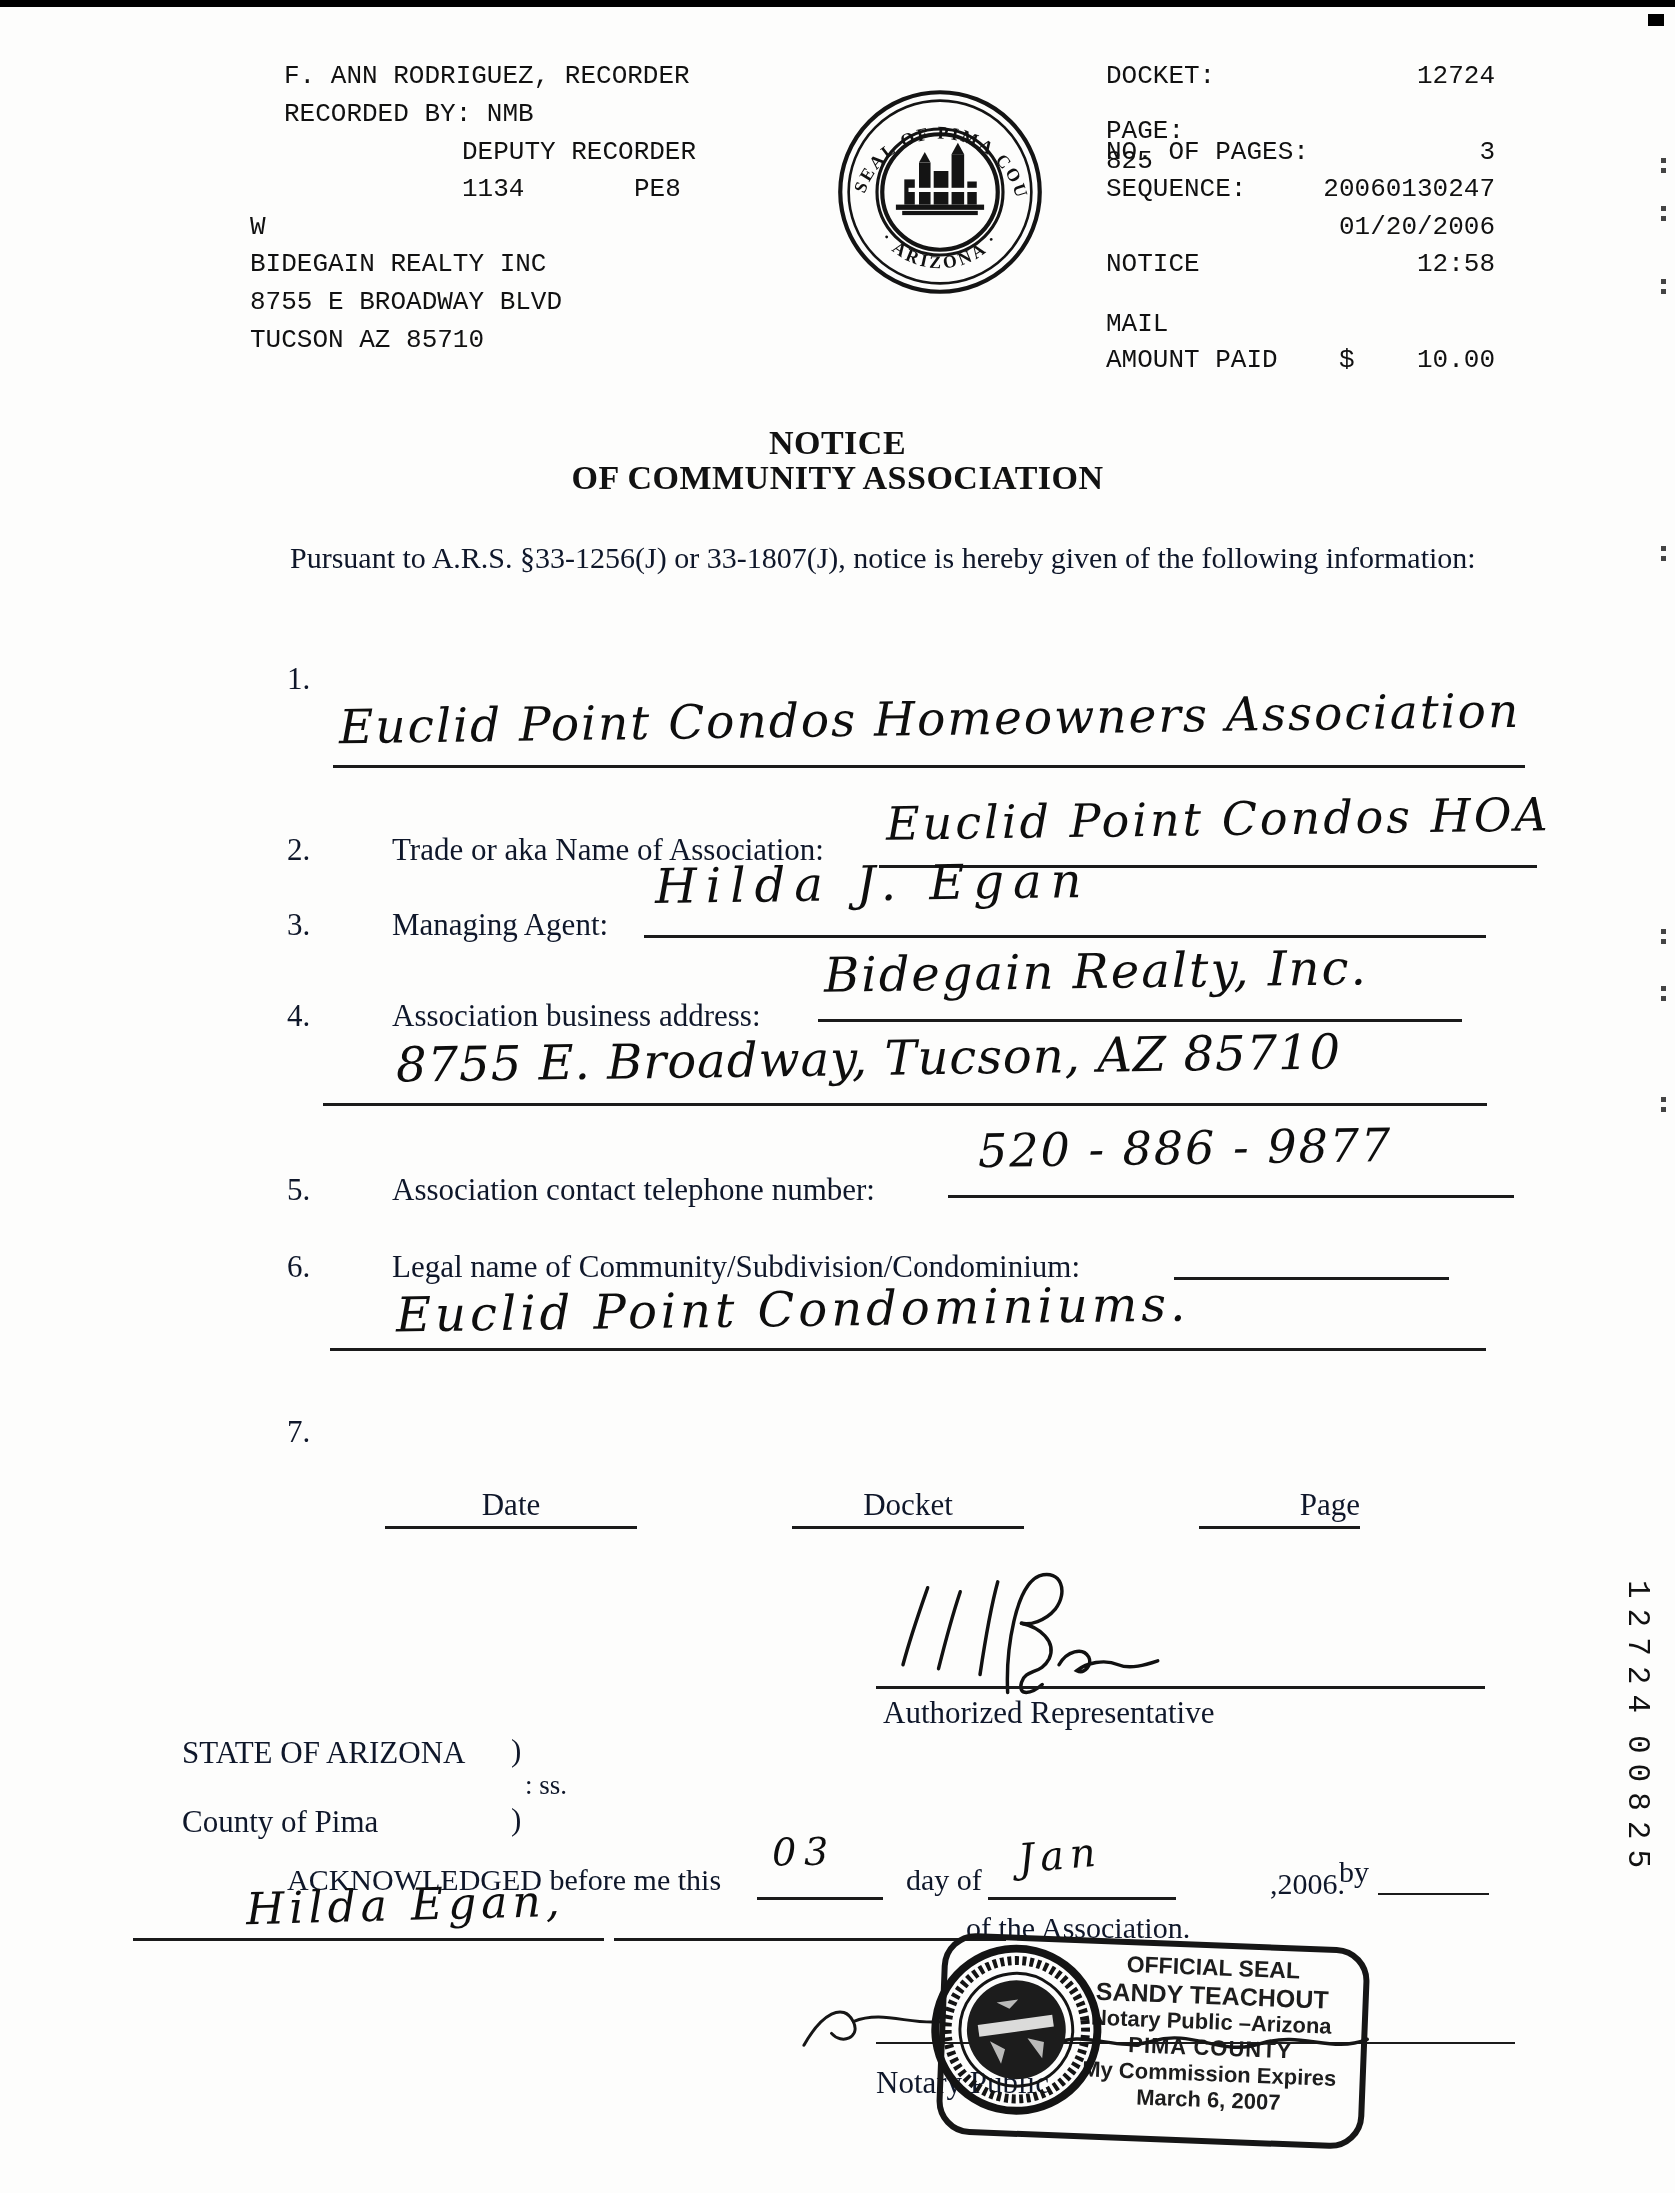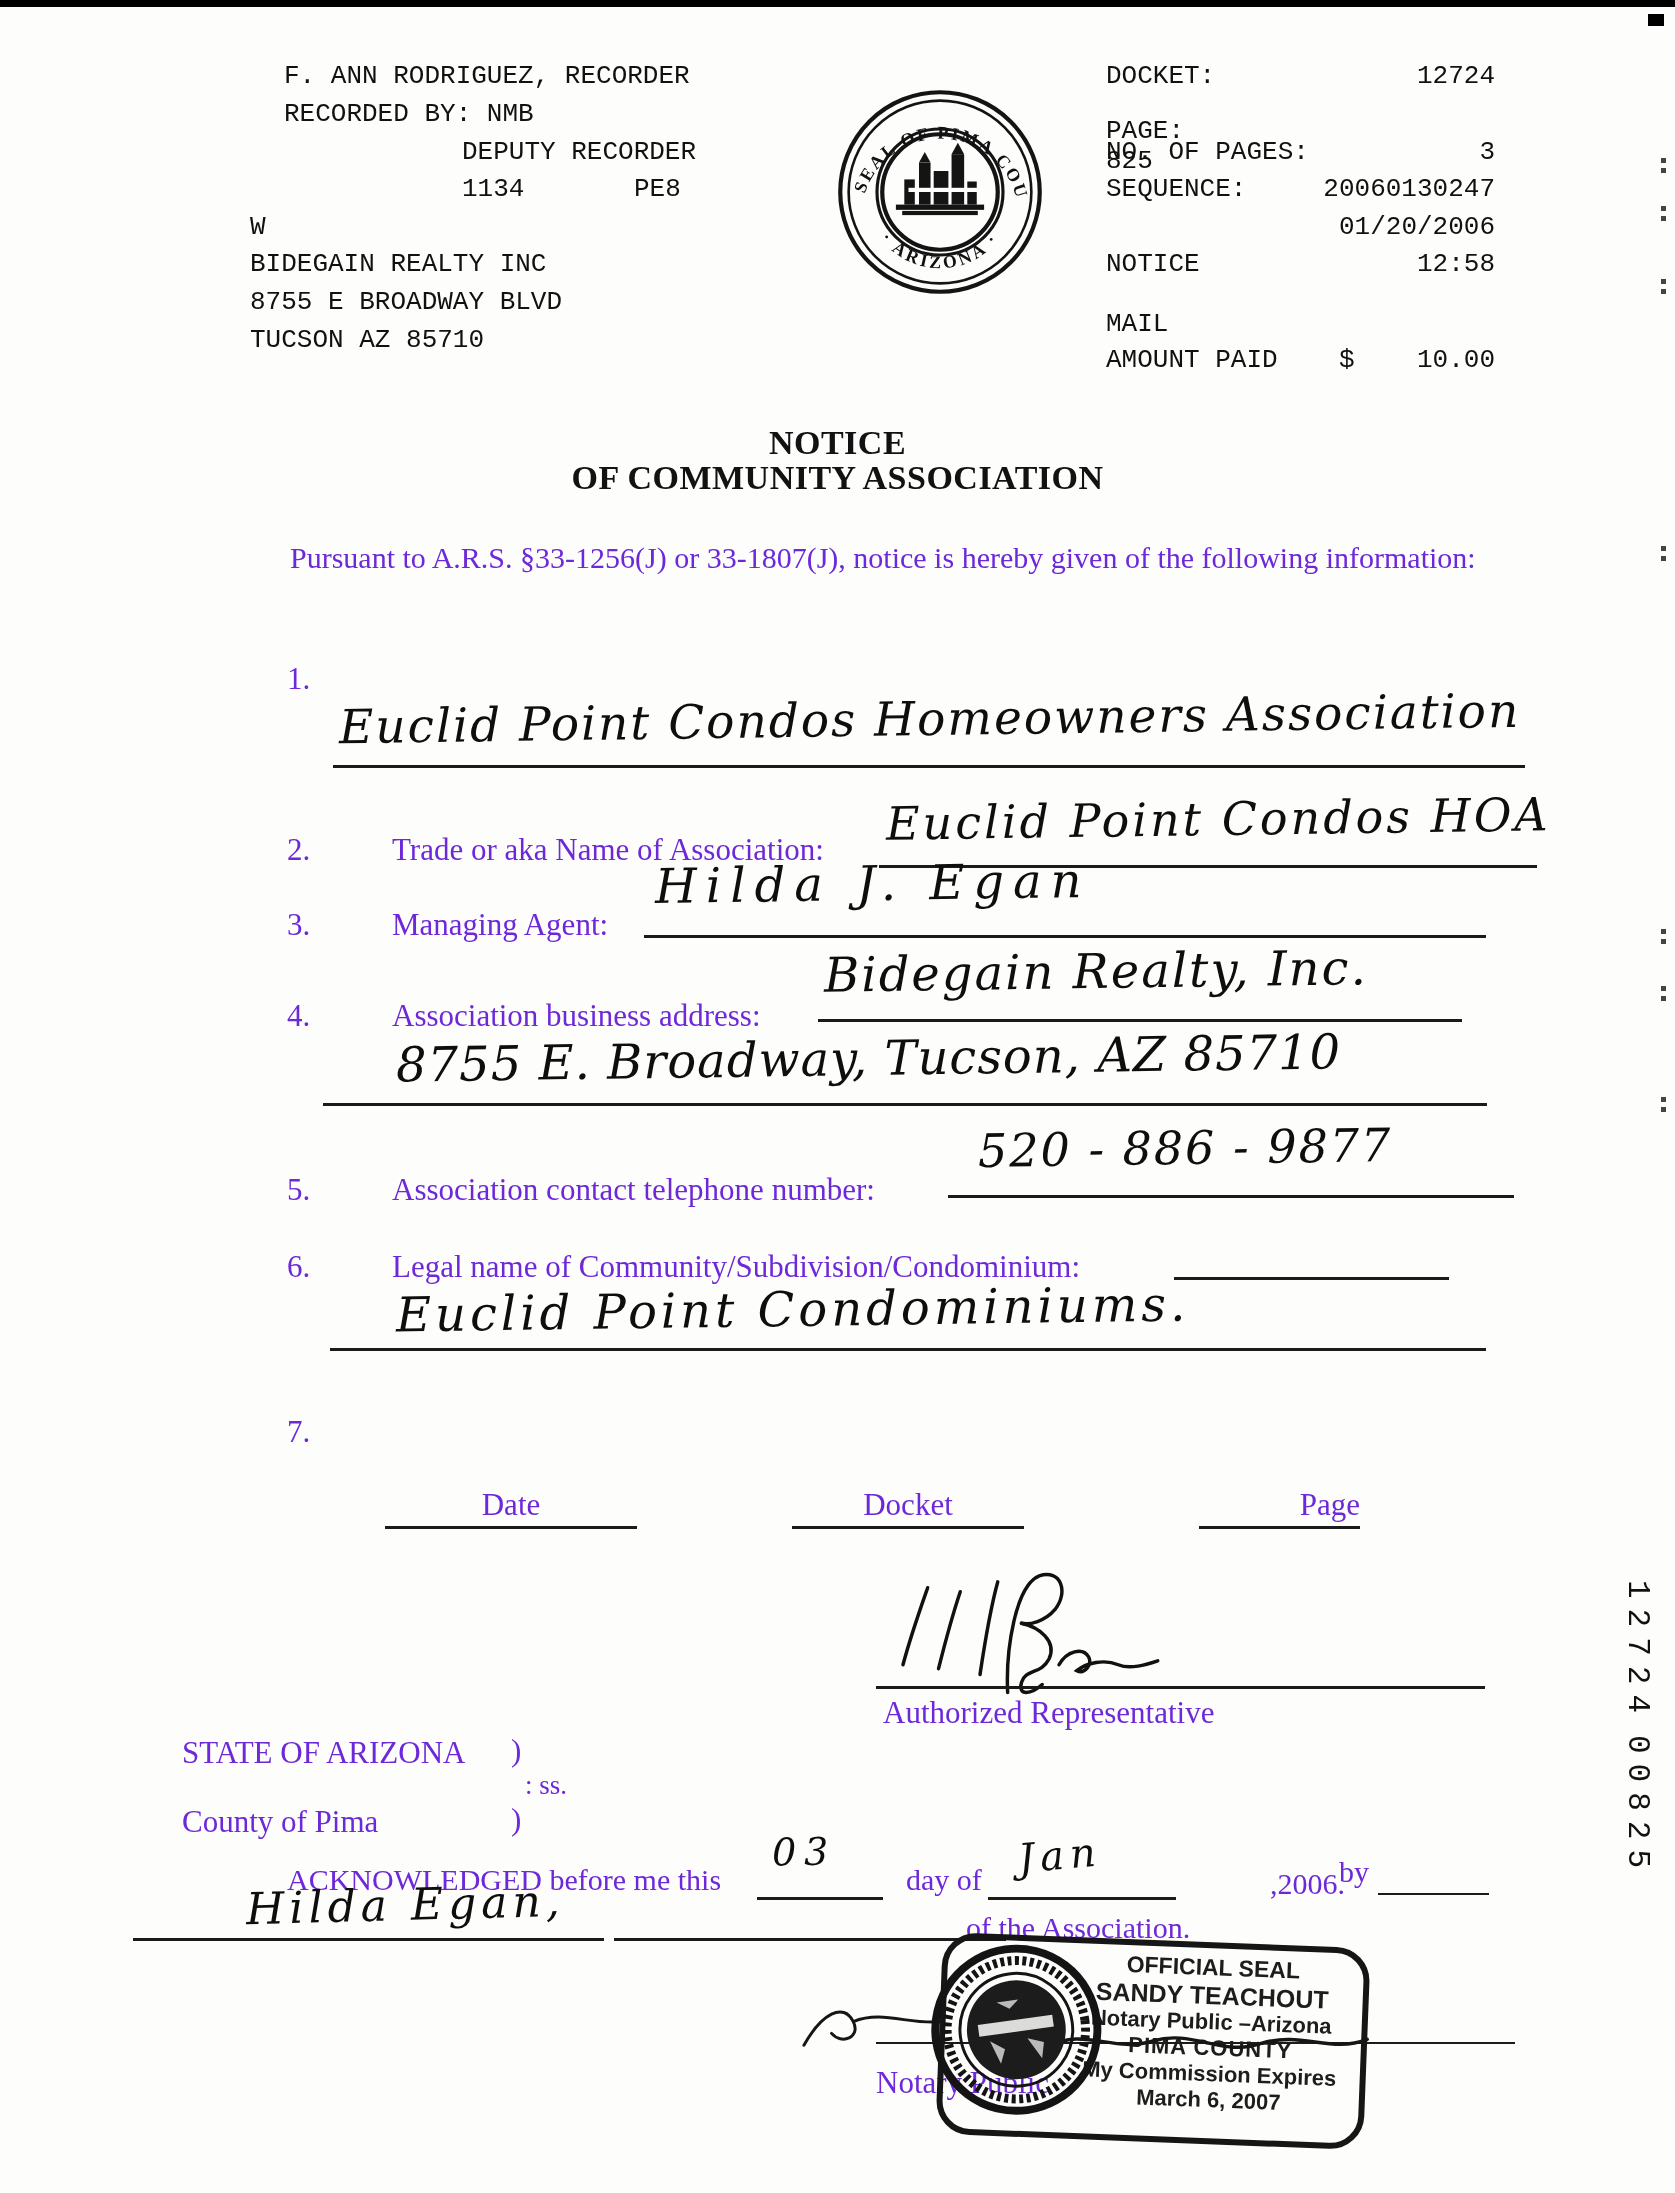--- a/index.html
+++ b/index.html
@@ -2,21 +2,21 @@
 <html><head>
 <meta charset="utf-8">
 <style>
   html,body{margin:0;padding:0;background:#888;}
   .page{position:relative;width:1675px;height:2194px;background:#fdfdfc;margin:0 auto;
         font-family:"Liberation Serif",serif;color:#151515;overflow:hidden;}
   .m{position:absolute;font-family:"Liberation Mono",monospace;font-size:26px;
      white-space:pre;color:#111;}
   .row{position:absolute;left:1106px;width:389px;display:flex;justify-content:space-between;
        font-family:"Liberation Mono",monospace;font-size:26px;color:#111;white-space:pre;}
-  .s{position:absolute;font-size:31px;color:#6d28d9;white-space:pre;}
+  .s{position:absolute;font-size:31px;color:#0f172a;white-space:pre;}
   .hw{position:absolute;font-family:"DejaVu Serif",serif;font-style:italic;color:#0e0e0e;
       white-space:pre;transform:rotate(-0.8deg);}
   .ul{position:absolute;height:0;border-bottom:3px solid #1b1b1b;}
   .ul2{position:absolute;height:0;border-bottom:2px solid #1b1b1b;}
   .topbar{position:absolute;left:0;top:0;width:1675px;height:7px;background:#000;}
   .nub{position:absolute;background:#000;}
   .tick{position:absolute;width:5px;height:5px;background:#444;box-shadow:0 10px 0 #444;}
   .title{position:absolute;left:0;width:1675px;text-align:center;font-size:34px;
          font-weight:600;letter-spacing:0.5px;color:#121212;}
   .stamp{position:absolute;left:939px;top:1940px;width:416px;height:190px;

